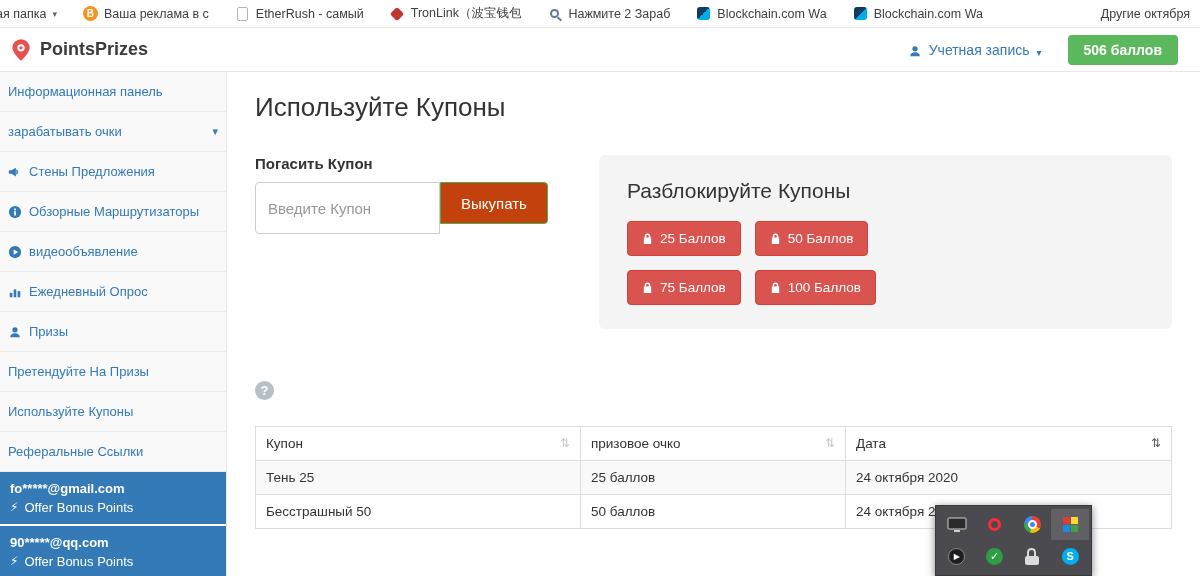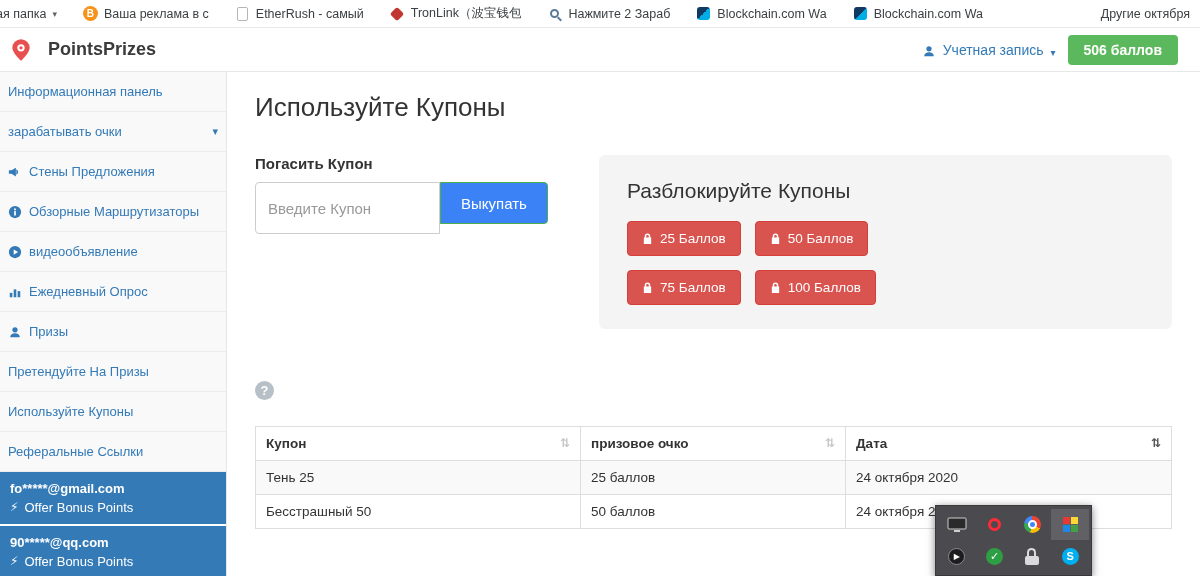--- a/index.html
+++ b/index.html
@@ -19,25 +19,25 @@
   .fav-tron i { display:block; width:10px; height:10px; background:#c23631; transform:rotate(45deg); border-radius:2px; }
   .fav-search { position:relative; }
   .fav-search b { display:block; width:9px; height:9px; border:2px solid #5b7a99; border-radius:50%; }
   .fav-search i { position:absolute; width:5px; height:2px; background:#5b7a99; transform:rotate(45deg); right:0; bottom:1px; }
   .fav-chain { background:linear-gradient(135deg,#123962 50%,#00aee6 50%); border-radius:3px; width:13px; height:13px; }
   .bm-other { margin-left:auto; }
 
   
   .app-header { height:44px; background:#fff; border-bottom:1px solid #e7e7e7;
     display:flex; align-items:center; padding:0 22px 0 8px; }
-  .brand { display:flex; align-items:center; gap:14px; font-size:18px; font-weight:bold; color:#3b3b3b; cursor:pointer; }
+  .brand { display:flex; align-items:center; gap:6px; font-size:18px; font-weight:bold; color:#3b3b3b; cursor:pointer; }
   .header-right { margin-left:auto; display:flex; align-items:center; }
   .account-link { color:#337ab7; font-size:14px; display:flex; gap:7px; align-items:flex-end; cursor:pointer; }
   .account-caret { font-size:10px; color:#337ab7; }
-  .points-badge { margin-left:12px; background:#5cb85c; color:#fff; font-weight:bold; font-size:14px;
+  .points-badge { margin-left:26px; background:#5cb85c; color:#fff; font-weight:bold; font-size:14px;
     padding:7px 16px; border-radius:4px; }
 
   
   .content-row { display:flex; height:504px; }
 
   
   .sidebar { width:227px; background:#f9f9f9; border-right:1px solid #e7e7e7;
     display:flex; flex-direction:column; flex:0 0 auto; overflow:hidden; }
   .side-item { padding:12px 8px; font-size:13px; line-height:15px; color:#337ab7;
     border-bottom:1px solid #ececec; display:flex; align-items:flex-start; gap:7px; cursor:pointer; }
@@ -51,38 +51,38 @@
   
   .main { flex:1; padding:20px 28px 0; }
   .page-title { font-size:26px; font-weight:400; color:#333; }
   .redeem-row { display:flex; gap:44px; margin-top:32px; align-items:flex-start; }
   .redeem-form { width:300px; flex:0 0 auto; }
   .redeem-label { font-weight:bold; font-size:15px; color:#333; }
   .input-group { display:flex; margin-top:10px; }
   .coupon-input { width:185px; height:52px; border:1px solid #ccc; border-radius:4px 0 0 4px;
     padding:0 12px; font-size:15px; color:#555; outline:none; }
   .coupon-input::placeholder { color:#999; }
-  .redeem-btn { height:42px; background:#3b82f6; border:1px solid #4cae4c; color:#fff;
+  .redeem-btn { height:42px; background:#c2410c; border:1px solid #4cae4c; color:#fff;
     font-size:15px; padding:0 20px; border-radius:0 4px 4px 0; cursor:pointer; }
   .unlock-panel { flex:1; background:#f4f4f4; border-radius:6px; padding:24px 28px; min-height:168px; }
   .unlock-title { font-size:21px; font-weight:400; color:#333; }
   .unlock-buttons { margin-top:18px; display:flex; flex-wrap:wrap; gap:14px; max-width:345px; }
   .unlock-btn { background:#d9534f; border:1px solid #d43f3a; color:#fff; font-size:13.5px;
     padding:9px 14px; border-radius:4px; display:inline-flex; align-items:center; gap:7px; cursor:pointer; }
 
   .redeemed-title { margin-top:52px; font-size:25px; font-weight:400; color:#333;
     display:flex; align-items:center; gap:10px; }
   .help-circle { width:19px; height:19px; border-radius:50%; background:#b7c0c6; color:#fff;
     font-size:13px; font-weight:bold; display:inline-flex; align-items:center; justify-content:center; cursor:pointer; }
 
   table.coupons { width:100%; margin-top:26px; border-collapse:collapse; table-layout:fixed;
     font-size:13.5px; color:#333; }
   .coupons th, .coupons td { border:1px solid #ddd; padding:9px 10px; text-align:left;
     overflow:hidden; white-space:nowrap; }
-  .coupons th { font-weight:bold; cursor:pointer; }
+  .coupons th { font-weight:normal; cursor:pointer; }
   .sort-icon { float:right; color:#c8c8c8; font-size:12px; }
   .sort-icon.active { color:#555; }
   .coupons tbody tr:nth-child(odd) { background:#f9f9f9; }
 
   
   .tray-popup { position:absolute; left:935px; top:505px; width:157px; height:71px;
     background:#4b4b4f; border:1px solid #39393c; box-shadow:0 2px 8px rgba(0,0,0,.5);
     display:grid; grid-template-columns:repeat(4,1fr); padding:3px 2px; z-index:50; }
   .tray-cell { display:flex; align-items:center; justify-content:center; height:31px; cursor:pointer; }
   .tray-cell.hl { background:#606065; }

